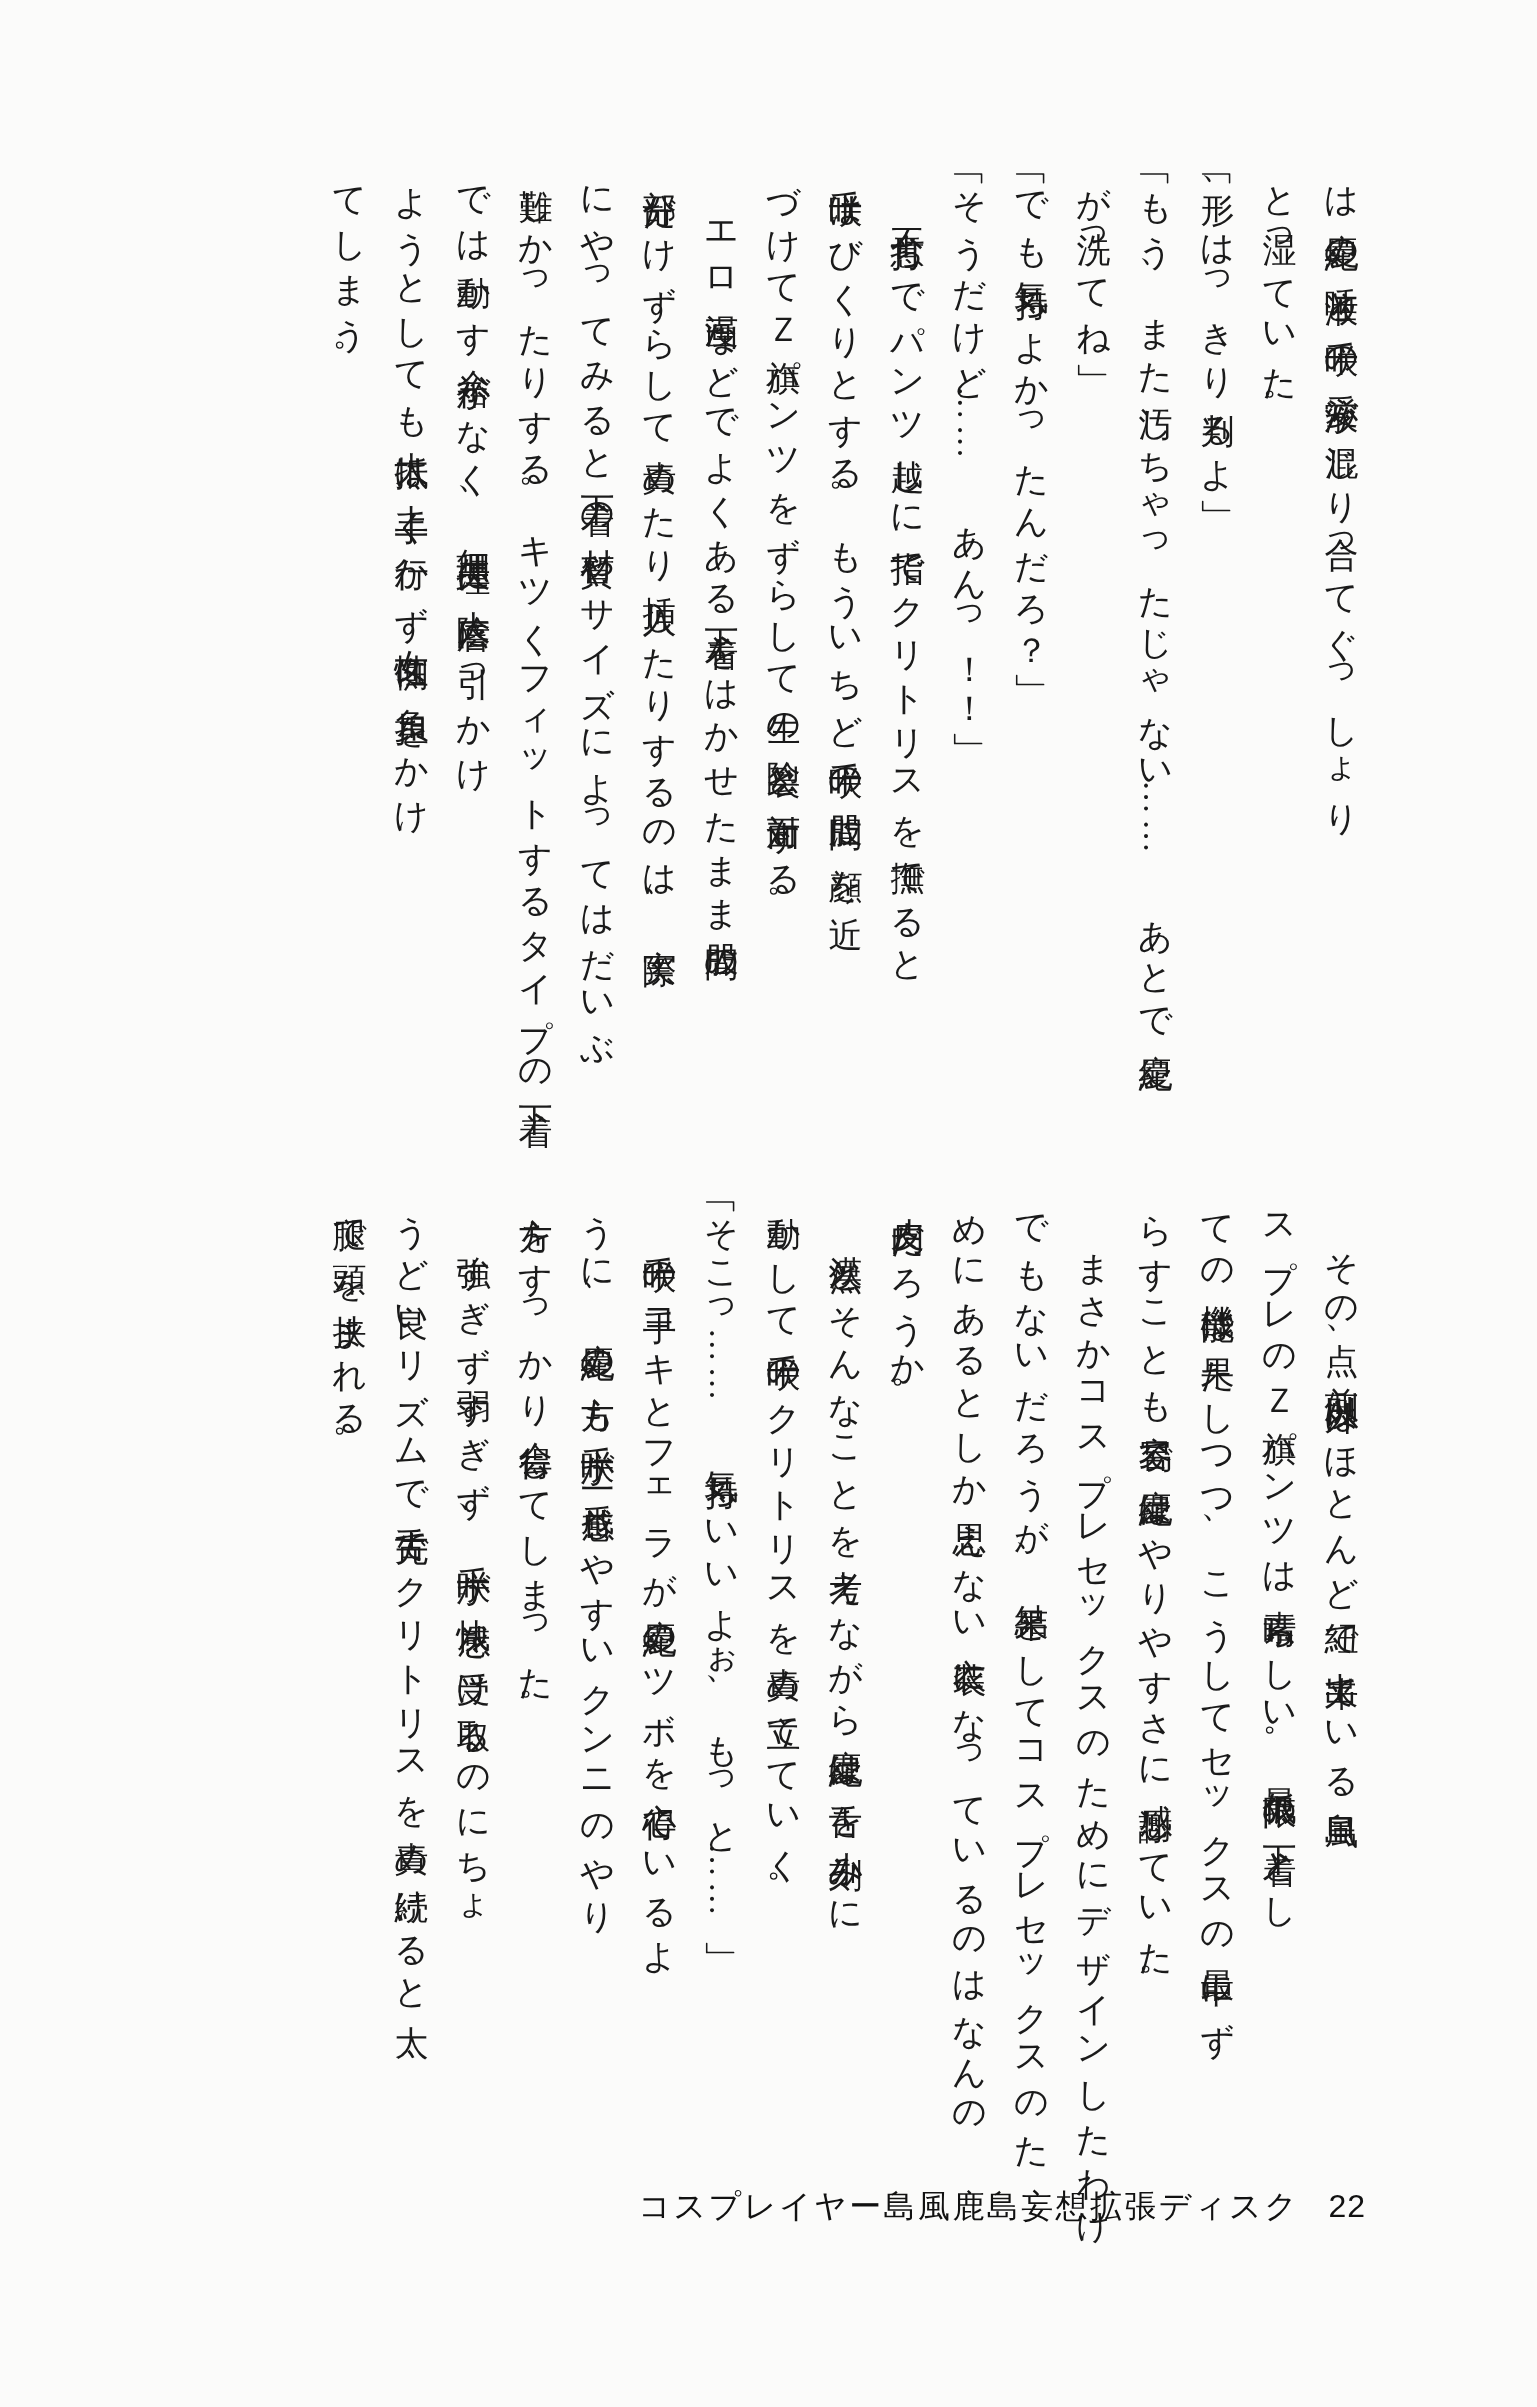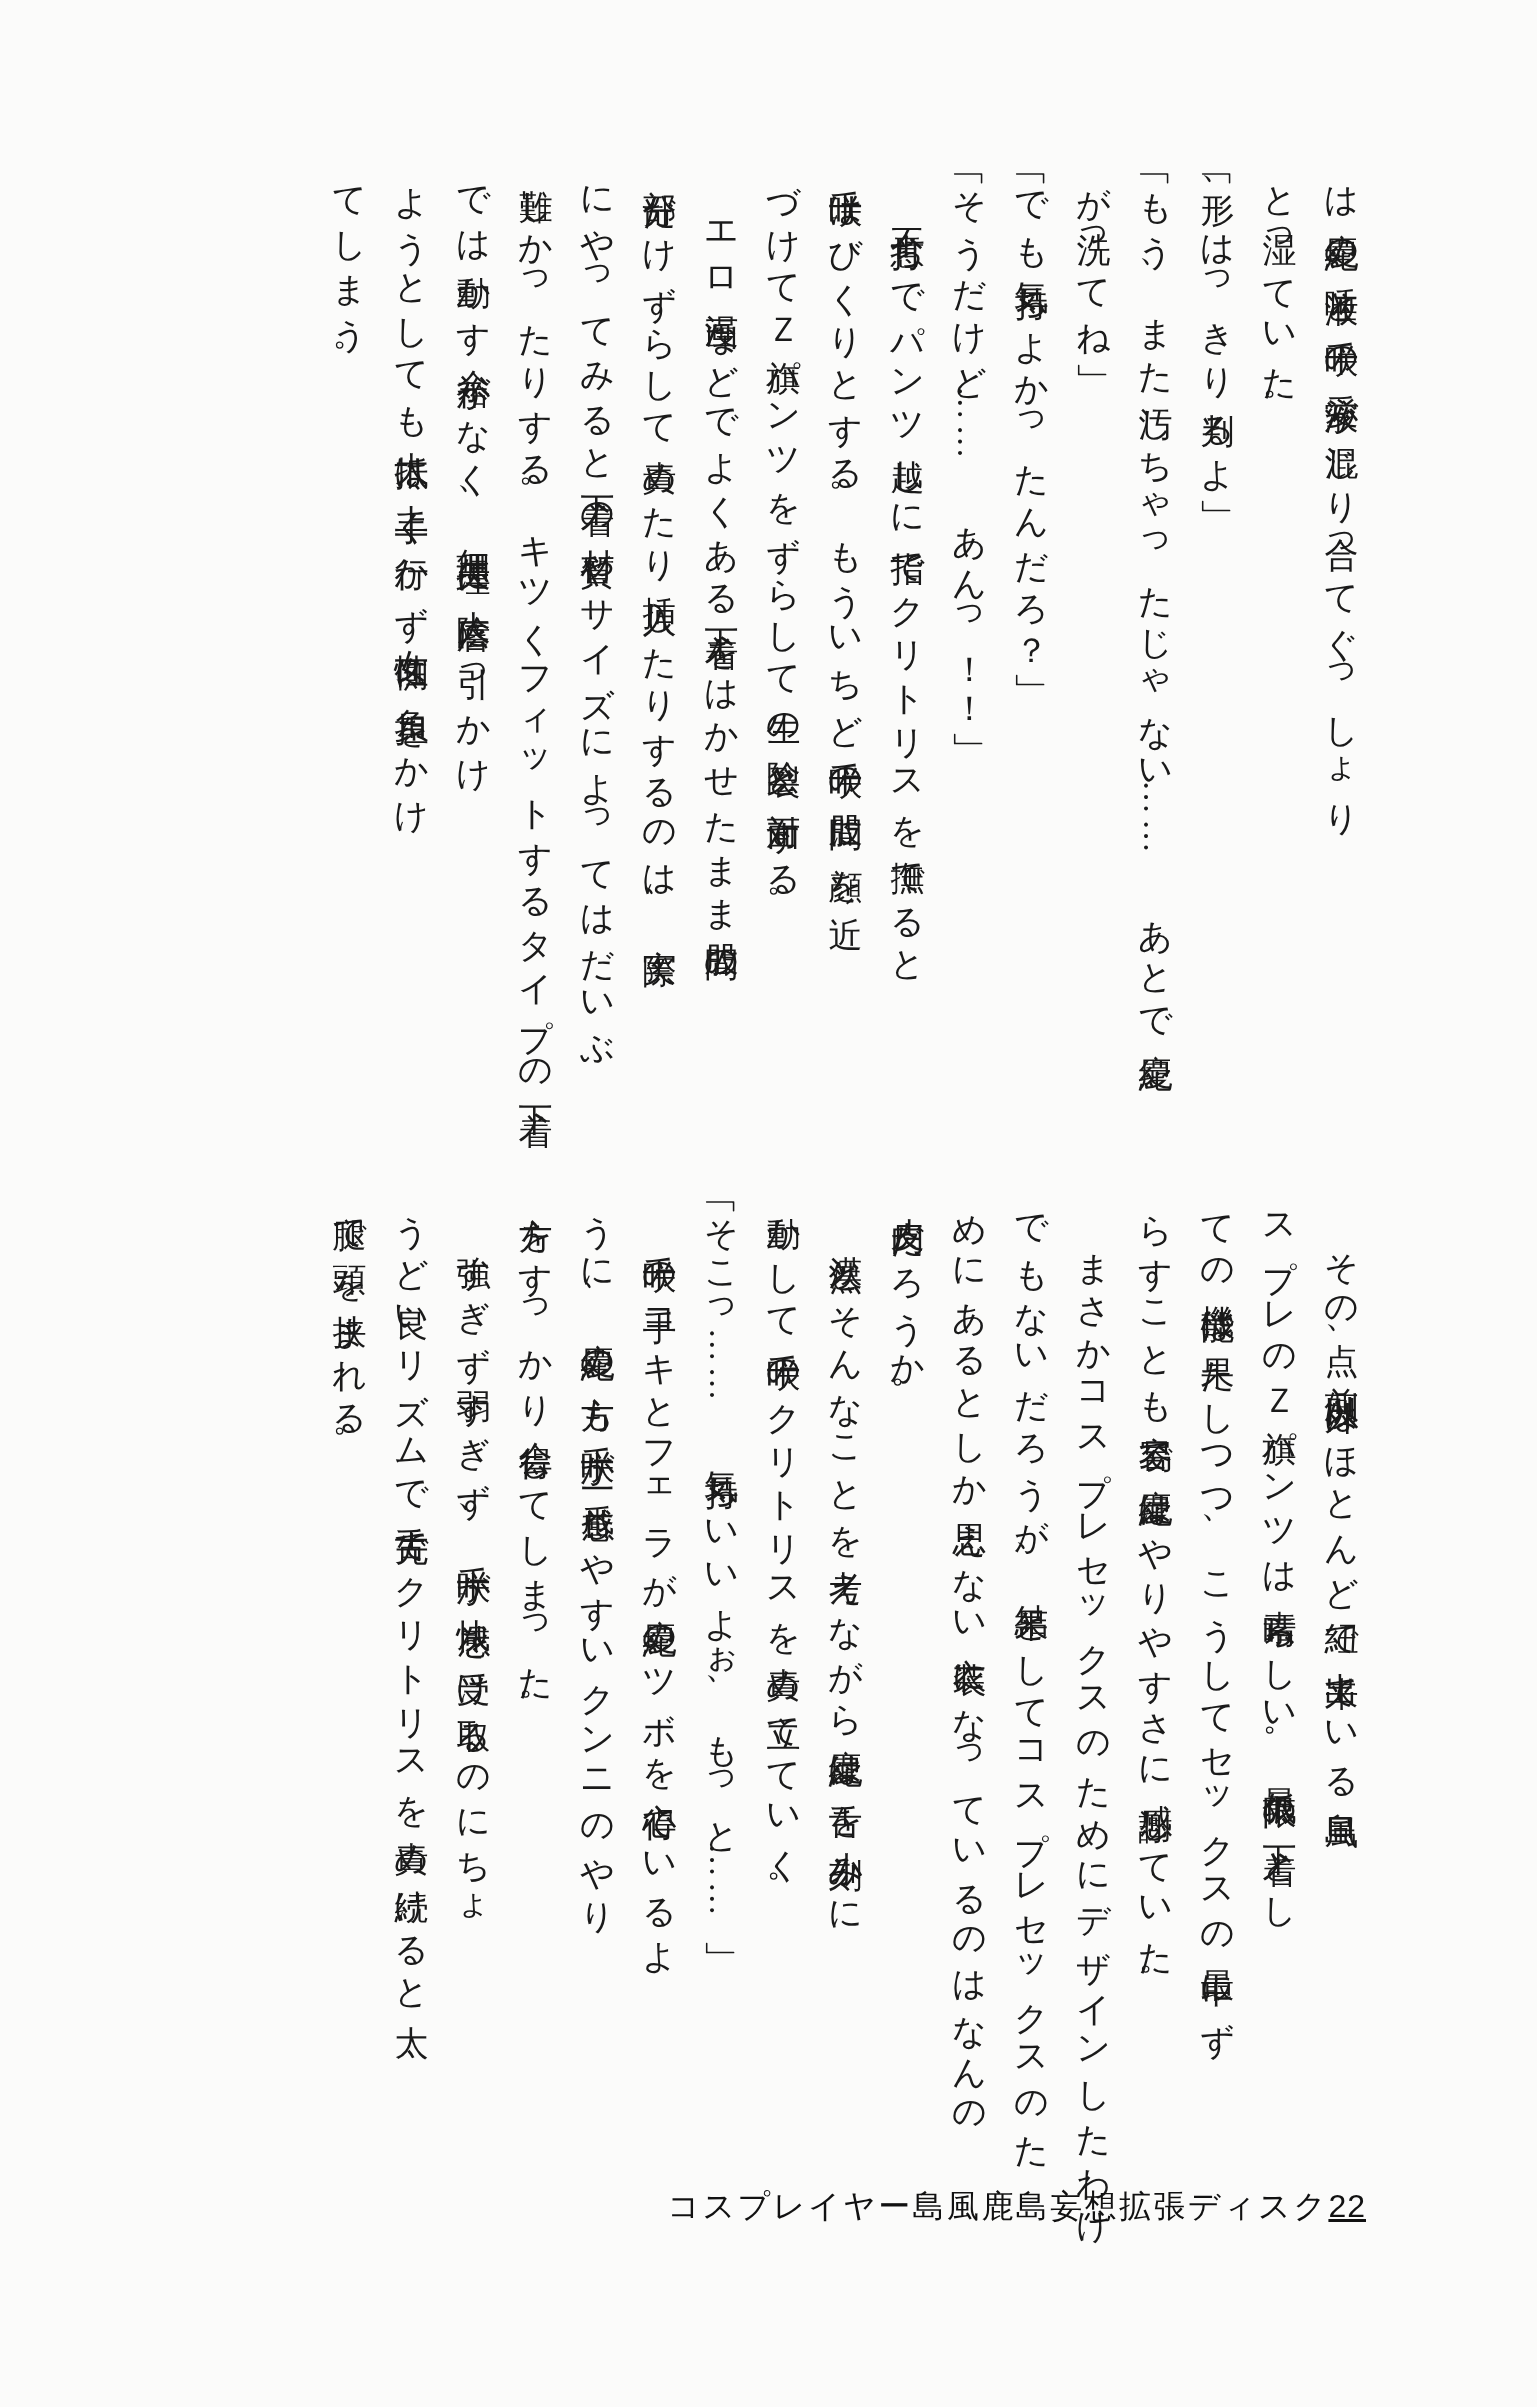--- a/index.html
+++ b/index.html
@@ -36,21 +36,21 @@
   .pagefooter {
     position: absolute;
     top: 2185px;
     right: 171px;
     font-family: "Liberation Sans", "DejaVu Sans", sans-serif;
     font-size: 32px;
     letter-spacing: 2.4px;
     color: #111;
     white-space: nowrap;
   }
-  .pagefooter .pagenum { letter-spacing: 1px; text-decoration: underline; }
+  .pagefooter .pagenum { margin-left: 29px; letter-spacing: 1px; }
 </style>
 </head>
 <body>
 
 <div class="page">
 
   <section class="tier tier-top">
     <div class="col">は慶紀の唾液と千咲の愛液が混じり合ってぐっしょり</div>
     <div class="col">と湿っていた。</div>
     <div class="col">「形、はっきり判るよ」</div>

